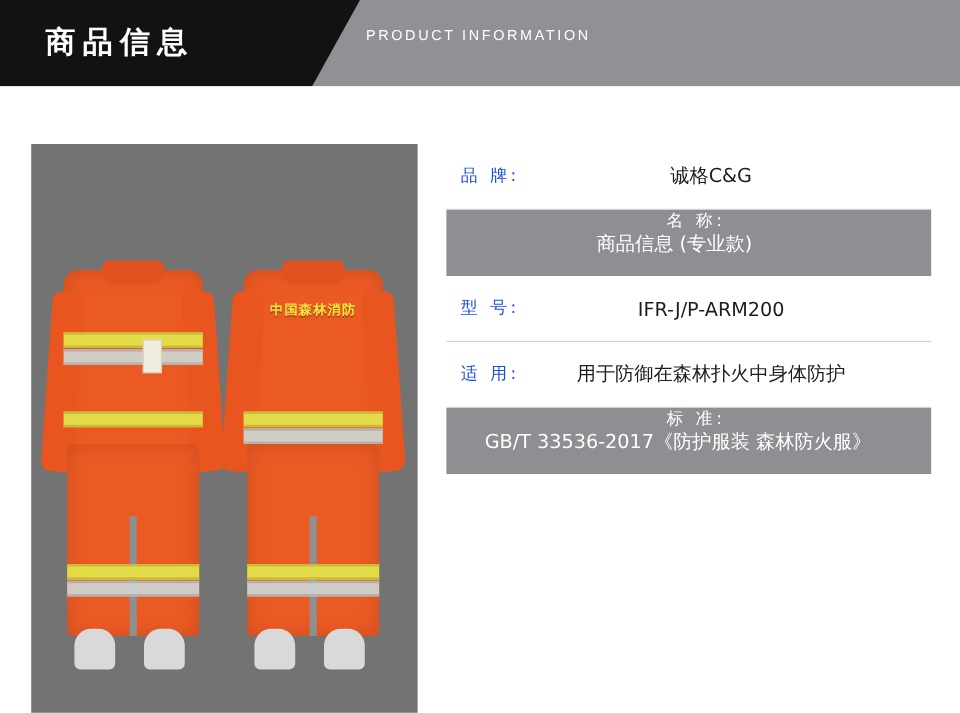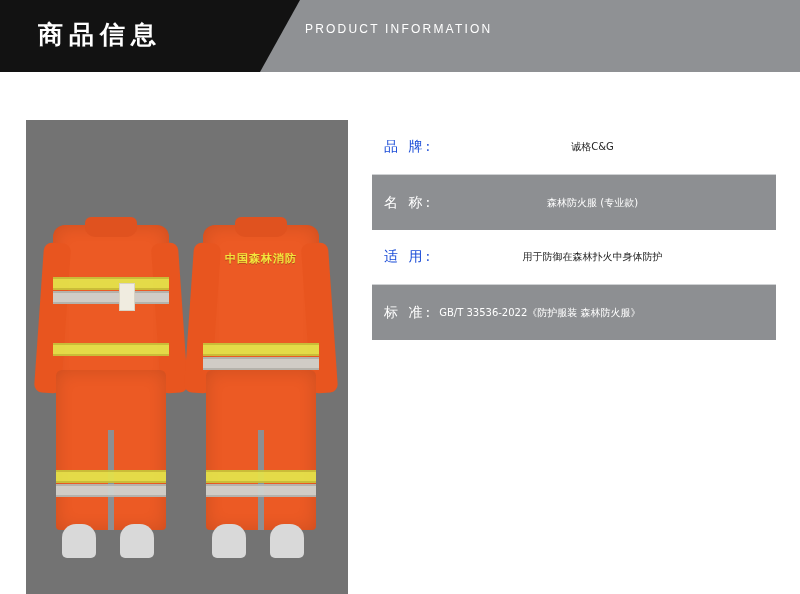--- a/index.html
+++ b/index.html
@@ -187,35 +187,36 @@
     position: relative;
     height: 55px;
     border-bottom: 1px solid #cfd1d3;
     display: flex;
     align-items: center;
     box-sizing: border-box;
   }
   .spec-row.filled {
     background: #8d8f92;
     border-bottom: none;
+    flex-direction: column;
   }
   .spec-label {
     flex: 0 0 auto;
     padding-left: 12px;
     font-size: 14px;
     color: #1d4ed8;
     font-family: "DejaVu Sans", sans-serif;
     letter-spacing: 3px;
     white-space: nowrap;
   }
   .spec-row.filled .spec-label { color: #ffffff; }
   .spec-value {
     flex: 1 1 auto;
     text-align: center;
-    font-size: 10px;
+    font-size: 16px;
     color: #1d1d1d;
     font-family: "DejaVu Sans", sans-serif;
     padding-right: 24px;
     white-space: nowrap;
   }
   .spec-row.filled .spec-value { color: #ffffff; }
   .spec-value.leftish {
     text-align: left;
     padding-left: 6px;
   }
@@ -276,31 +277,35 @@
 
     <div class="specs">
 
       <div class="spec-row">
         <div class="spec-label">品  牌:</div>
         <div class="spec-value">诚格C&amp;G</div>
       </div>
 
       <div class="spec-row filled">
         <div class="spec-label">名  称:</div>
-        <div class="spec-value">森林防火服 (专业款)</div>
-      </div>
-
+        <div class="spec-value">商品信息 (专业款)</div>
+      </div>
+
+      <div class="spec-row">
+        <div class="spec-label">型  号:</div>
+        <div class="spec-value">IFR-J/P-ARM200</div>
+      </div>
 
 
       <div class="spec-row">
         <div class="spec-label">适  用:</div>
         <div class="spec-value">用于防御在森林扑火中身体防护</div>
       </div>
 
       <div class="spec-row filled">
         <div class="spec-label">标  准:</div>
-        <div class="spec-value leftish">GB/T 33536-2022《防护服装 森林防火服》</div>
+        <div class="spec-value leftish">GB/T 33536-2017《防护服装 森林防火服》</div>
       </div>
 
     </div>
 
   </div>
 </div>
 
 </body></html>

